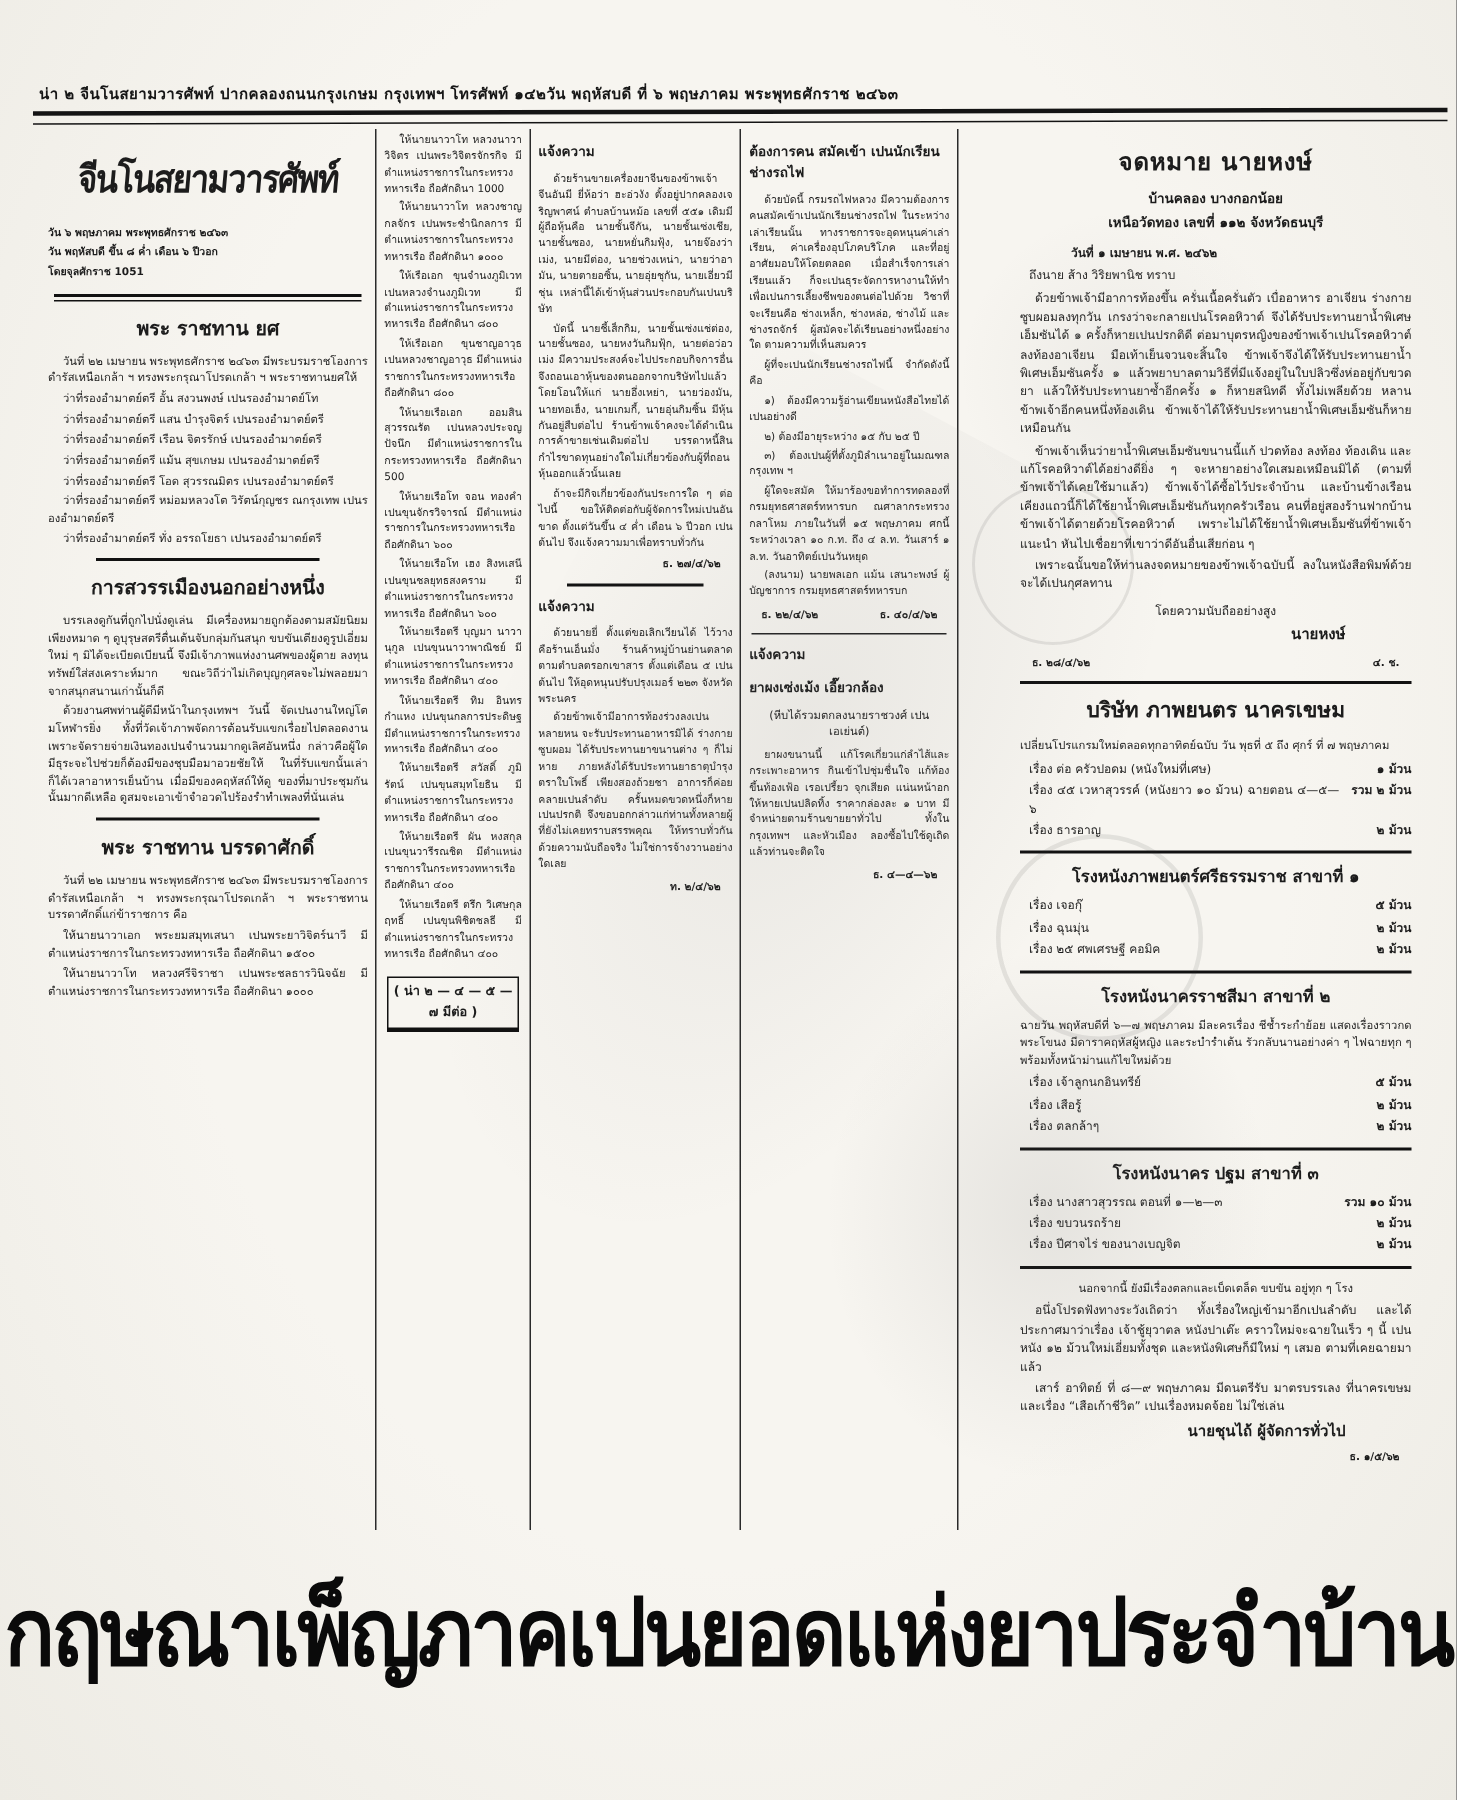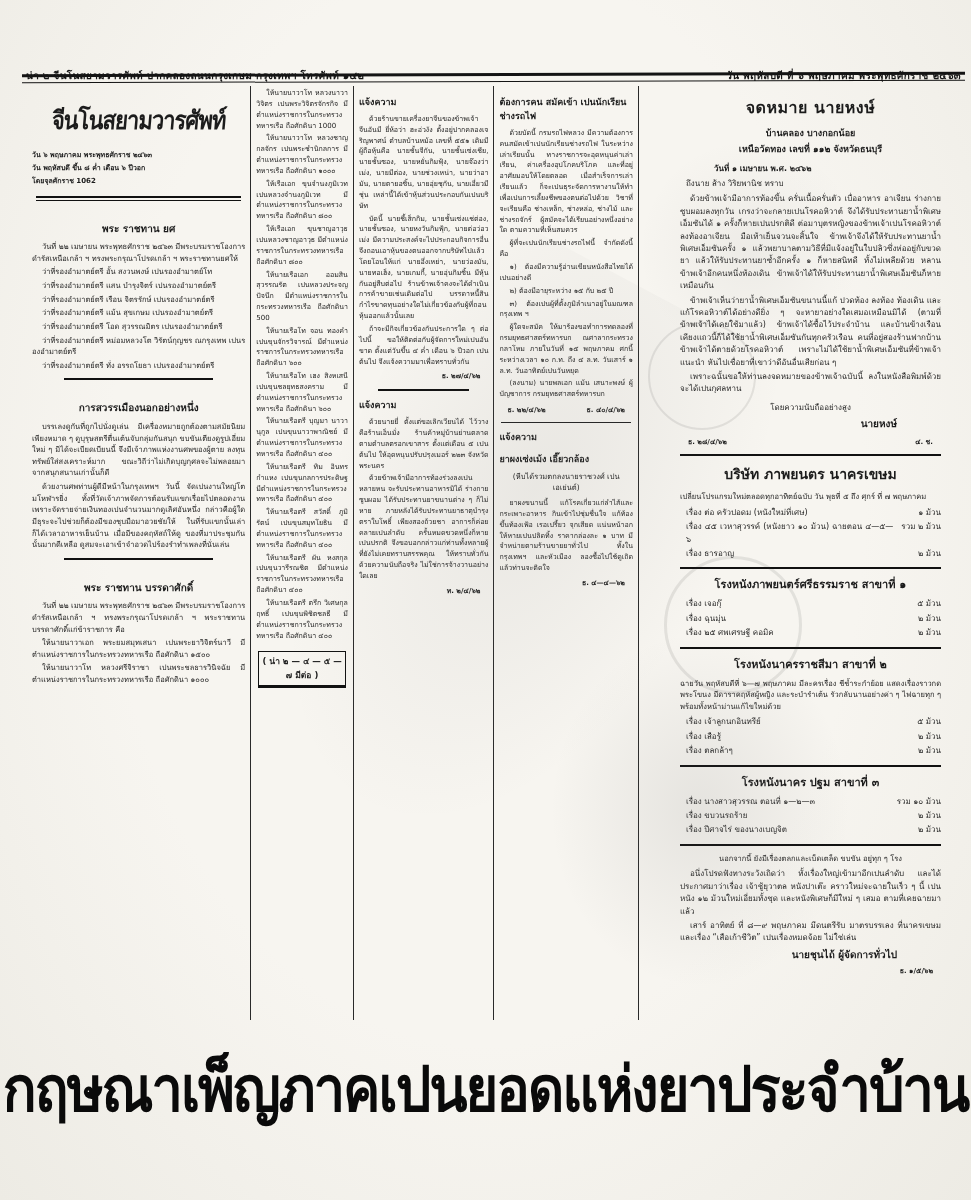--- a/index.html
+++ b/index.html
@@ -1,36 +1,36 @@
 <!DOCTYPE html>
 <html><head>
 <meta charset="utf-8">
 <style>
   html,body{margin:0;padding:0;}
   body{background:#777;font-family:"DejaVu Sans",sans-serif;}
   .page{position:relative;width:971px;height:1200px;margin:0 auto;overflow:hidden;
         background:radial-gradient(ellipse at 50% 42%, #f7f5f0 55%, #edebe4 100%);
         color:#161616;}
   
-  .hdr{position:absolute;top:68px;left:26px;right:10px;display:flex;justify-content:space-between;
+  .hdr{position:absolute;top:55px;left:26px;right:10px;display:flex;
        font-size:10px;font-weight:bold;white-space:nowrap;letter-spacing:.3px;}
   .rule-d{position:absolute;top:73px;left:22px;right:6px;height:5px;
           border-top:3px solid #141414;border-bottom:1px solid #141414;transform:rotate(-.15deg);}
   
   .content{position:absolute;top:86px;left:28px;width:917px;height:934px;display:flex;}
   .vr{width:1px;background:#2a2a2a;margin:0 1px;}
   .col{overflow:hidden;box-sizing:border-box;padding:2px 4px;font-size:7px;line-height:1.55;
        text-align:justify;color:#1c1c1c;}
   .c1{width:222px;font-size:7.5px;}
   .c2{width:100px;}
   .c3{width:138px;}
   .c4{width:142px;}
   .c5{width:306px;font-size:8px;padding-left:40px;}
   .col p{margin:0 0 2px;text-indent:10px;}
-  .h1{font-size:10px;font-weight:bold;text-align:center;margin:20px 0 5px;text-indent:0;}
+  .h1{font-size:13px;font-weight:bold;text-align:center;margin:9px 0 5px;text-indent:0;}
   .h1s{font-size:9px;font-weight:bold;text-align:left;margin:8px 0 4px;}
   .shortRule{width:70%;margin:7px auto;border-top:2px solid #111;height:0;}
   .thinRule{border-top:1px solid #222;margin:6px 2px;height:0;}
   
   .mh-title{font-size:22px;font-weight:bold;text-align:center;margin:16px 0 12px;
             transform:skewX(-5deg) scaleY(1.15);letter-spacing:-1px;}
   .mh-line{font-size:7px;text-align:left;margin:2px 0;font-weight:bold;}
   .mh-rule{border-top:2px solid #111;margin:9px 4px 6px;height:2px;border-bottom:1px solid #111;}
   
   .marks{display:flex;justify-content:space-between;font-size:7px;margin:5px 8px;font-weight:bold;}
@@ -41,21 +41,21 @@
   .let-h{font-size:16px;font-weight:bold;text-align:center;margin:8px 0 6px;letter-spacing:.5px;}
   .let-sub{font-size:9px;font-weight:bold;text-align:center;margin:2px 0;}
   .let-date{font-size:8px;margin:6px 0 3px 34px;font-weight:bold;}
   .let-sal{font-size:8px;margin:0 0 3px 6px;}
   .let-close{text-align:center;font-size:8px;margin:6px 0 2px;}
   .sig{text-align:right;font-weight:bold;font-size:10px;margin:2px 44px 2px 0;}
   .cin-h{font-size:14px;font-weight:bold;text-align:center;margin:8px 0 5px;}
   .cin-h2{font-size:11px;font-weight:bold;text-align:center;margin:7px 0 5px;}
   .cin-intro{font-size:7.5px;margin:0 0 4px;}
   .row{display:flex;justify-content:space-between;font-size:8px;margin:2px 0 2px 6px;}
-  .row .fv{white-space:nowrap;font-weight:normal;margin-left:8px;}
+  .row .fv{white-space:nowrap;font-weight:bold;margin-left:8px;}
   .adrule{border-top:2px solid #111;margin:7px 0;height:0;}
   .note{font-size:7.5px;text-align:center;margin:4px 0;}
   
   .banner{position:absolute;top:1056px;left:0;width:100%;text-align:center;
           font-size:56px;font-weight:800;letter-spacing:-2px;line-height:1.2;color:#0a0a0a;
           transform:scaleY(1.12);}
   
   .stain{position:absolute;pointer-events:none;}
   #st1{top:260px;left:300px;width:420px;height:640px;transform:rotate(28deg);
        background:radial-gradient(ellipse at 45% 35%, rgba(110,110,110,.10), rgba(0,0,0,0) 62%);}
@@ -78,21 +78,21 @@
   </div>
   <div class="rule-d"></div>
 
   <div class="content">
 
     <div class="col c1">
       <div>
         <div class="mh-title">จีนโนสยามวารศัพท์</div>
         <div class="mh-line">วัน ๖ พฤษภาคม พระพุทธศักราช ๒๔๖๓</div>
         <div class="mh-line">วัน พฤหัสบดี ขึ้น ๘ ค่ำ เดือน ๖ ปีวอก</div>
-        <div class="mh-line">โดยจุลศักราช 1062</div>
+        <div class="mh-line">โดยจุลศักราช 1051</div>
         <div class="mh-rule"></div>
       </div>
 
       <div class="h1">พระ ราชทาน ยศ</div>
       <p>วันที่ ๒๒ เมษายน พระพุทธศักราช ๒๔๖๓ มีพระบรมราชโองการดำรัสเหนือเกล้า ฯ ทรงพระกรุณาโปรดเกล้า ฯ พระราชทานยศให้</p>
       <p>ว่าที่รองอำมาตย์ตรี อั้น สงวนพงษ์ เปนรองอำมาตย์โท</p>
       <p>ว่าที่รองอำมาตย์ตรี แสน บำรุงจิตร์ เปนรองอำมาตย์ตรี</p>
       <p>ว่าที่รองอำมาตย์ตรี เรือน จิตรรักษ์ เปนรองอำมาตย์ตรี</p>
       <p>ว่าที่รองอำมาตย์ตรี แม้น สุขเกษม เปนรองอำมาตย์ตรี</p>
       <p>ว่าที่รองอำมาตย์ตรี โอด สุวรรณมิตร เปนรองอำมาตย์ตรี</p>

